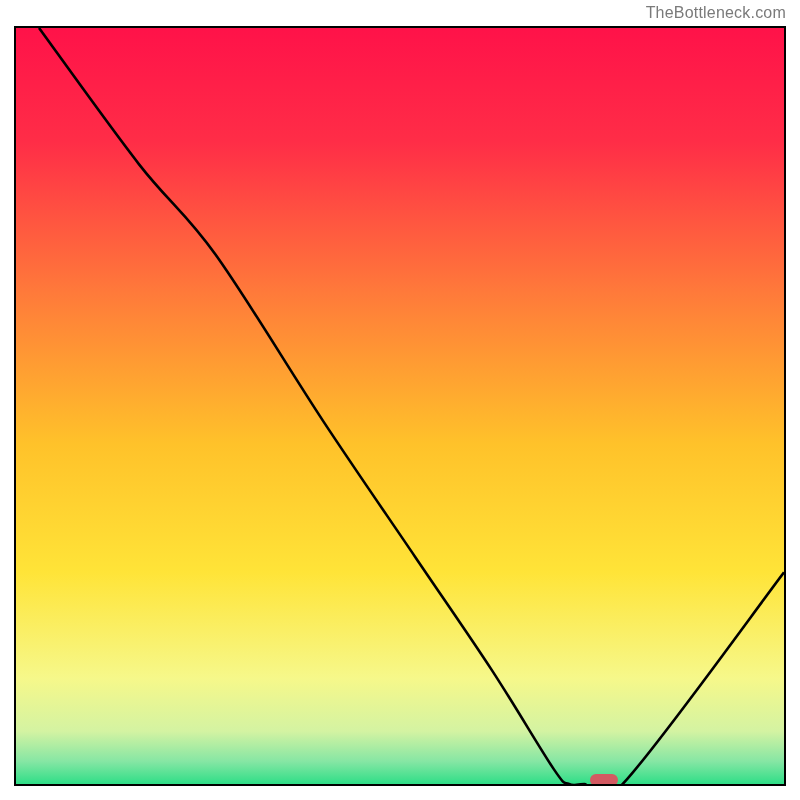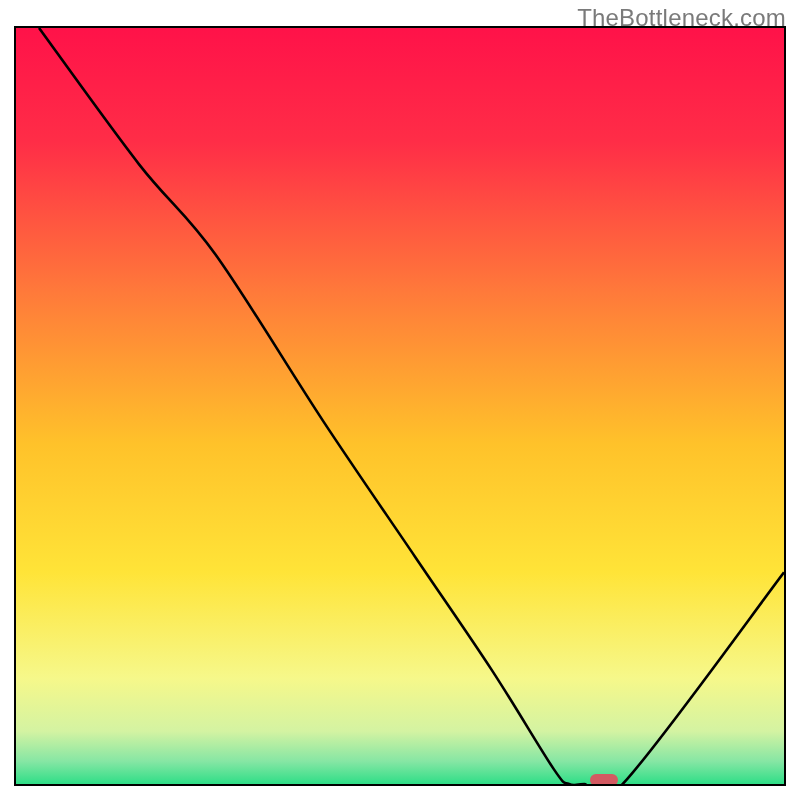--- a/index.html
+++ b/index.html
@@ -13,21 +13,21 @@
   }
   .container {
     position: relative;
     width: 800px;
     height: 800px;
   }
   .watermark {
     position: absolute;
     top: 4px;
     right: 14px;
-    font-size: 24px;
+    font-size: 16px;
     color: #7a7a7a;
     font-weight: 500;
     letter-spacing: 0.2px;
     z-index: 5;
   }
   .plot-frame {
     position: absolute;
     left: 14px;
     top: 26px;
     width: 772px;

